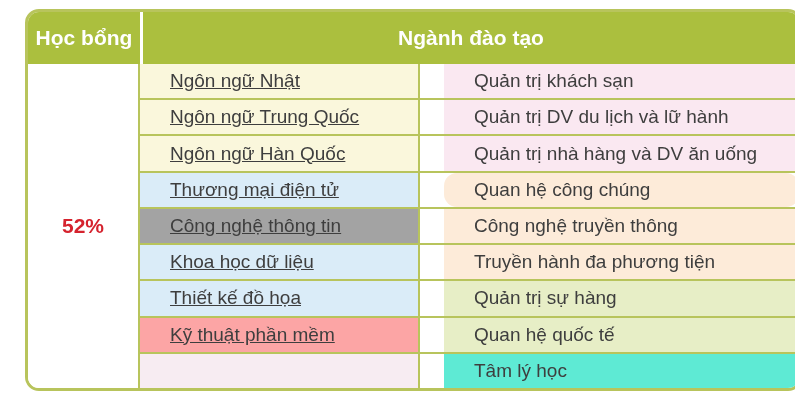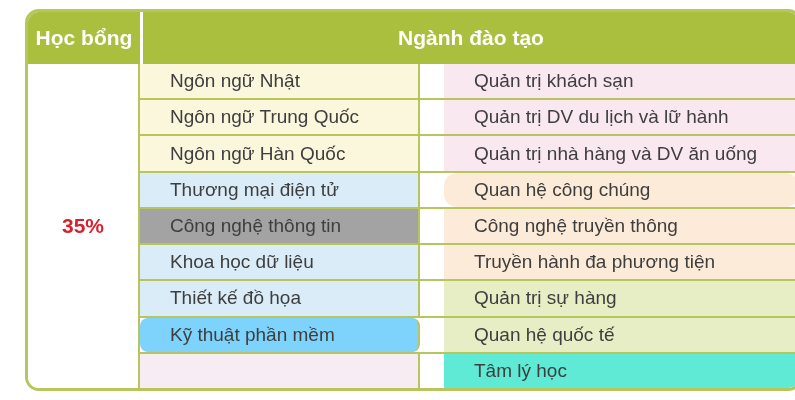--- a/index.html
+++ b/index.html
@@ -82,37 +82,38 @@
     box-sizing: border-box;
     color: var(--body-text, #3e3e3e);
     font-size: 19px;
     white-space: nowrap;
     overflow: hidden;
   }
   .cell.c1 {
     width: 280px;
     flex: 0 0 280px;
     border-right: 2px solid var(--border, #b8c45c);
+    text-decoration: underline;
   }
   .cell.c2 { flex: 1; margin-left: 24px; }
 </style>
 </head>
 <body>
 
 <div class="table-wrap">
 
   <div class="header-row">
     <div class="header-cell left">Học bổng</div>
     <div class="header-cell right">Ngành đào tạo</div>
   </div>
 
   <div class="body">
 
     <div class="scholarship-col">
-      <span class="scholarship-value">35%</span>
+      <span class="scholarship-value">52%</span>
     </div>
 
     <div class="rows-col">
       <div class="row">
         <div class="cell c1" style="background-color: rgb(250, 247, 220);">Ngôn ngữ Nhật</div>
         <div class="cell c2" style="background-color: rgb(250, 232, 241);">Quản trị khách sạn</div>
       </div>
       <div class="row">
         <div class="cell c1" style="background-color: rgb(250, 247, 220);">Ngôn ngữ Trung Quốc</div>
         <div class="cell c2" style="background-color: rgb(250, 232, 241);">Quản trị DV du lịch và lữ hành</div>
@@ -131,21 +132,21 @@
       </div>
       <div class="row">
         <div class="cell c1" style="background-color: rgb(218, 236, 248);">Khoa học dữ liệu</div>
         <div class="cell c2" style="background-color: rgb(253, 235, 217);">Truyền hành đa phương tiện</div>
       </div>
       <div class="row">
         <div class="cell c1" style="background-color: rgb(218, 236, 248);">Thiết kế đồ họa</div>
         <div class="cell c2" style="background-color: rgb(231, 238, 198);">Quản trị sự hàng</div>
       </div>
       <div class="row">
-        <div class="cell c1" style="background-color: #7dd3fc; border-radius: 8px;">Kỹ thuật phần mềm</div>
+        <div class="cell c1" style="background-color: #fca5a5;">Kỹ thuật phần mềm</div>
         <div class="cell c2" style="background-color: rgb(231, 238, 198);">Quan hệ quốc tế</div>
       </div>
       <div class="row">
         <div class="cell c1" style="background-color: rgb(247, 236, 242);"></div>
         <div class="cell c2" style="background-color: #5eead4;">Tâm lý học</div>
       </div>
     </div>
 
   </div>
 </div>

